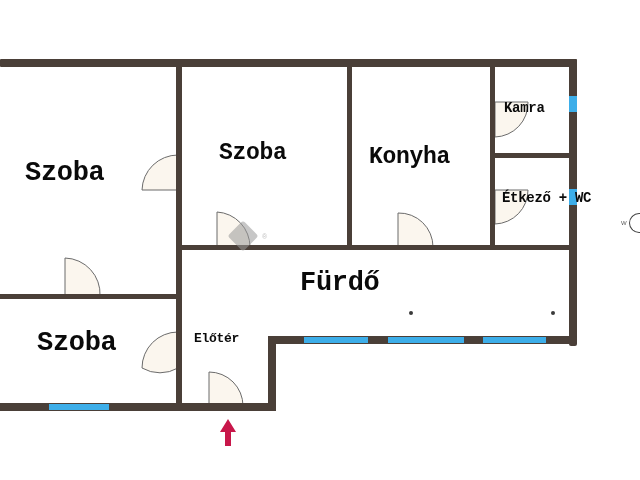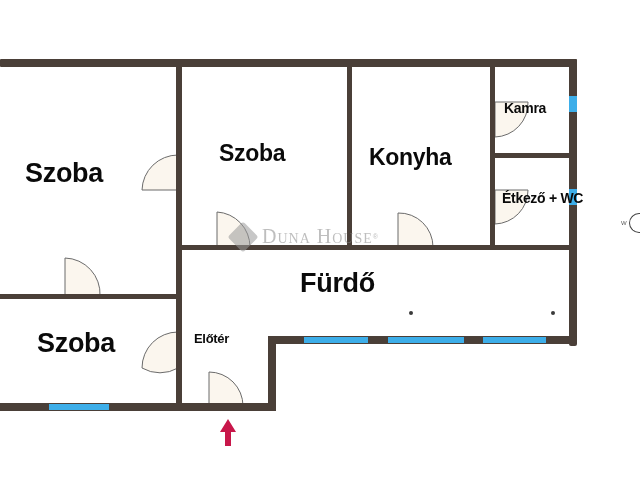--- a/index.html
+++ b/index.html
@@ -1,18 +1,18 @@
 <!DOCTYPE html>
 <html><head>
   <meta charset="utf-8">
   <style>
     html, body { margin: 0; padding: 0; background: #ffffff; }
     body { width: 640px; height: 480px; overflow: hidden; position: relative; font-family: "Liberation Sans", sans-serif; }
     #plan { position: absolute; left: 0; top: 0; width: 640px; height: 480px; }
-    .room-label { position: absolute; font-family: Liberation Sans, sans-serif; font-weight: bold; color: #0a0a0a; white-space: nowrap; letter-spacing: -0.3px; }
+    .room-label { position: absolute; font-family: Liberation Mono, monospace; font-weight: bold; color: #0a0a0a; white-space: nowrap; letter-spacing: -0.3px; }
     .lbl-xl { font-size: 27px; }
     .lbl-lg { font-size: 23px; }
     .lbl-md { font-size: 13px; }
     .lbl-sm { font-size: 14px; }
     .watermark { position: absolute; left: 232px; top: 225px; display: flex; align-items: center; opacity: 0.55; }
     .wm-logo { width: 22px; height: 22px; background: #9a9a9a; transform: rotate(45deg); border-radius: 3px; margin-right: 8px; }
     .wm-text { font-family: "Liberation Serif", serif; font-size: 20px; color: #8a8a8a; letter-spacing: 1px; font-variant: small-caps; }
     .wm-reg { font-size: 7px; color: #8a8a8a; vertical-align: super; }
     .compass { position: absolute; left: 621px; top: 213px; font-family: "Liberation Sans", sans-serif; font-size: 6px; color: #555; display: flex; align-items: center; }
     .compass-arc { width: 14px; height: 18px; border: 1px solid #444; border-right: none; border-radius: 12px 0 0 12px; margin-left: 2px; }
@@ -80,21 +80,20 @@
     <circle cx="553" cy="313" r="2"></circle>
   </g>
 
   <g fill="#c8174a">
     <polygon points="228,419 220,432 225,432 225,446 231,446 231,432 236,432"></polygon>
   </g>
 </svg>
 
 <div class="watermark">
   <div class="wm-logo"></div>
-  <span class="wm-text">Duna House</span>
   <span class="wm-reg">®</span>
 </div>
 
 <div class="room-label lbl-xl" style="left:25px; top:158px;">Szoba</div>
 <div class="room-label lbl-lg" style="left:219px; top:140px;">Szoba</div>
 <div class="room-label lbl-lg" style="left:369px; top:144px;">Konyha</div>
 <div class="room-label lbl-sm" style="left:504px; top:100px;">Kamra</div>
 <div class="room-label lbl-sm" style="left:502px; top:190px;">Étkező + WC</div>
 <div class="room-label lbl-xl" style="left:300px; top:268px;">Fürdő</div>
 <div class="room-label lbl-xl" style="left:37px; top:328px;">Szoba</div>

